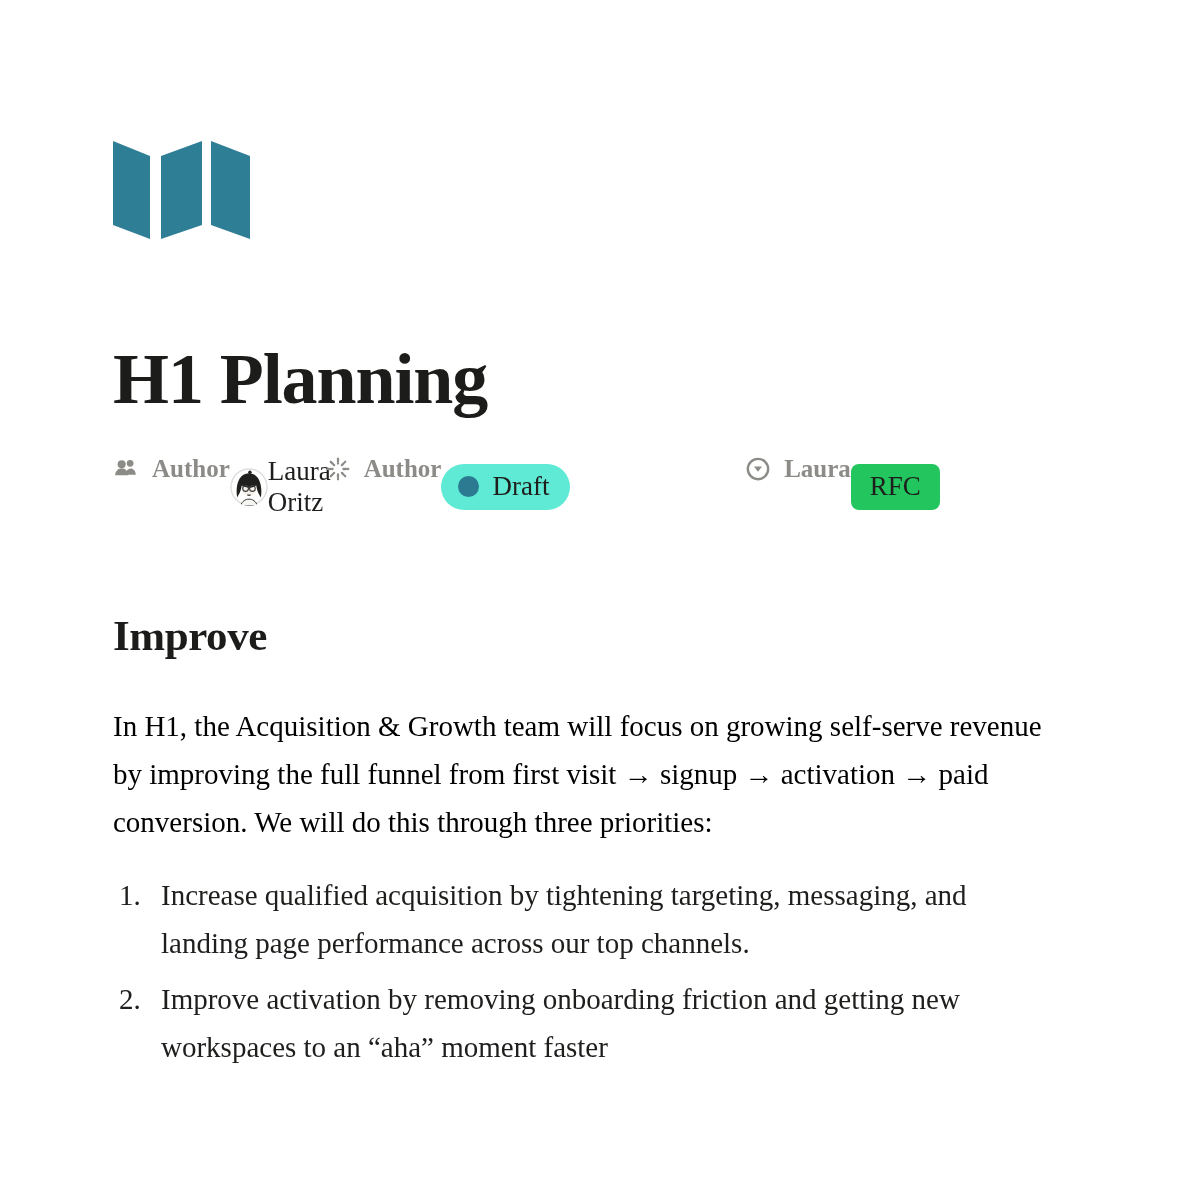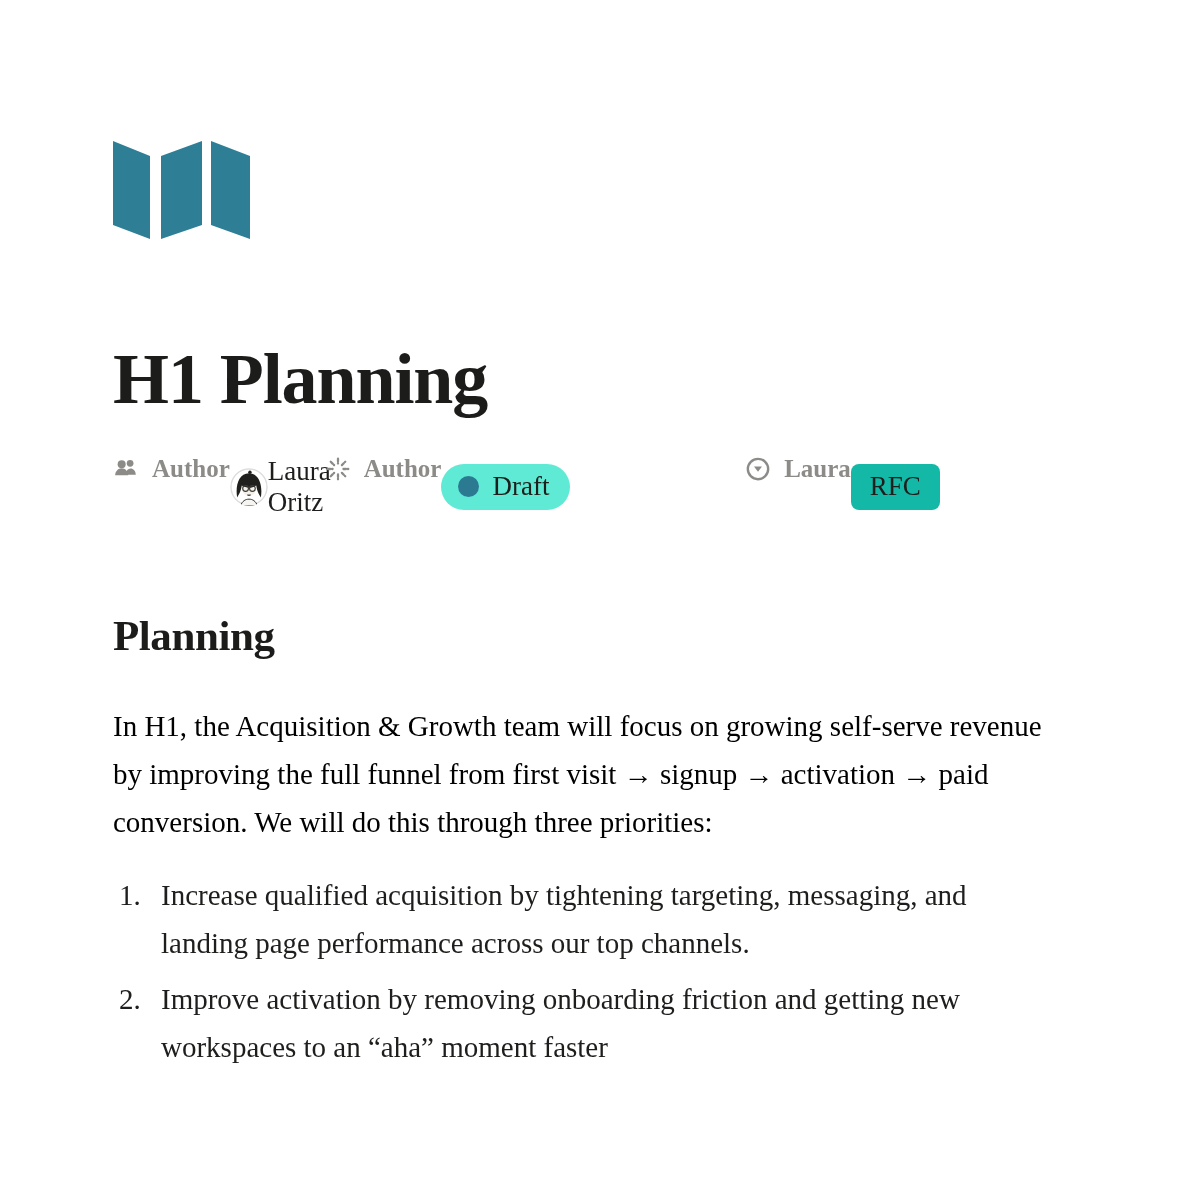--- a/index.html
+++ b/index.html
@@ -92,21 +92,21 @@
     border-radius: 50%;
     background: #2b7a92;
     flex: none;
   }
   .chip {
     display: inline-flex;
     align-items: center;
     height: 46px;
     padding: 0 19px;
     border-radius: 8px;
-    background: #14b8a6;
+    background: #22c55e;
     font-size: 27px;
     color: #1e1e1c;
   }
 
   
   .section-heading {
     margin: 0;
     margin-top: 101px;
     font-size: 43px;
     font-weight: 800;
@@ -232,21 +232,21 @@
       </div>
       <div class="prop-value">
         <span class="chip">
           <span>RFC</span>
         </span>
       </div>
     </div>
 
   </div>
 
-  <h2 class="section-heading">Planning</h2>
+  <h2 class="section-heading">Improve</h2>
 
   <p class="body-paragraph">In H1, the Acquisition &amp; Growth team will focus on growing self-serve revenue by improving the full funnel from first visit → signup → activation → paid conversion. We will do this through three priorities:</p>
 
   <ol class="num-list">
     <li>
       <span class="num">1.</span>
       <span class="li-text">Increase qualified acquisition by tightening targeting, messaging, and landing page performance across our top channels.</span>
     </li>
     <li>
       <span class="num">2.</span>

